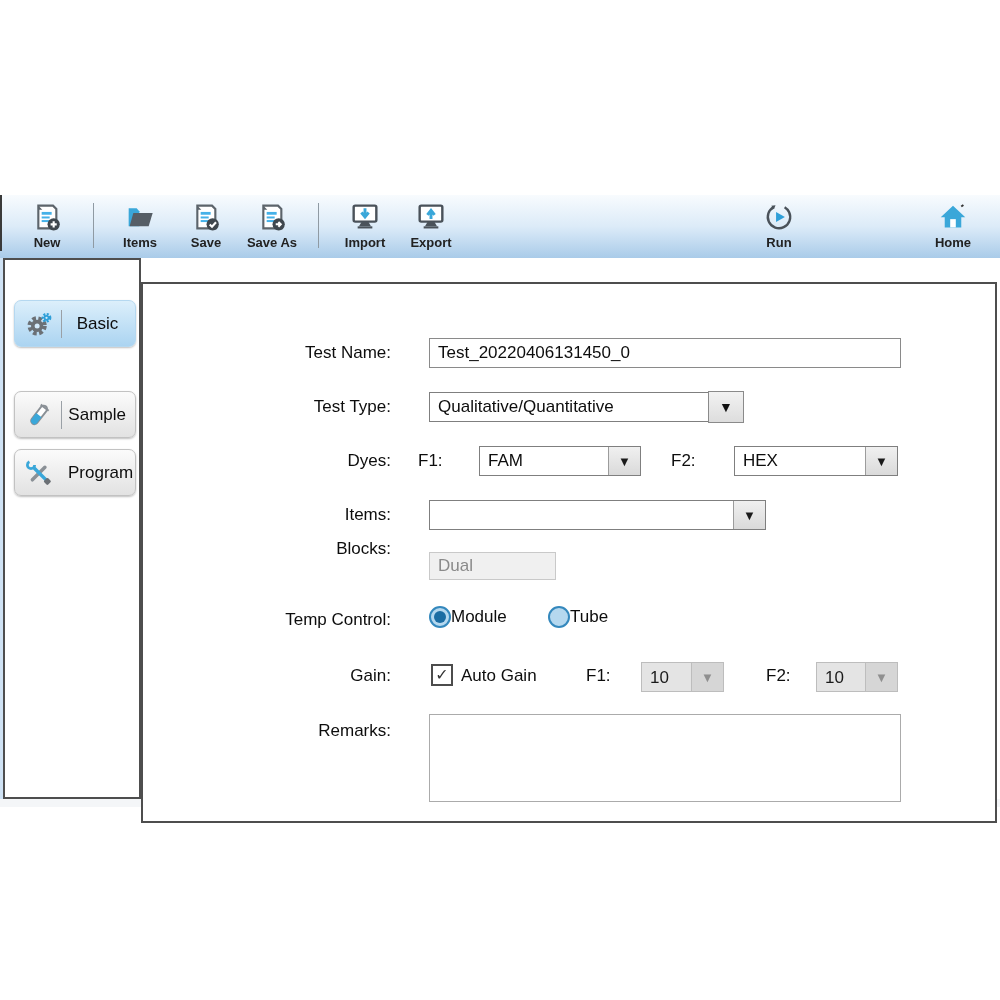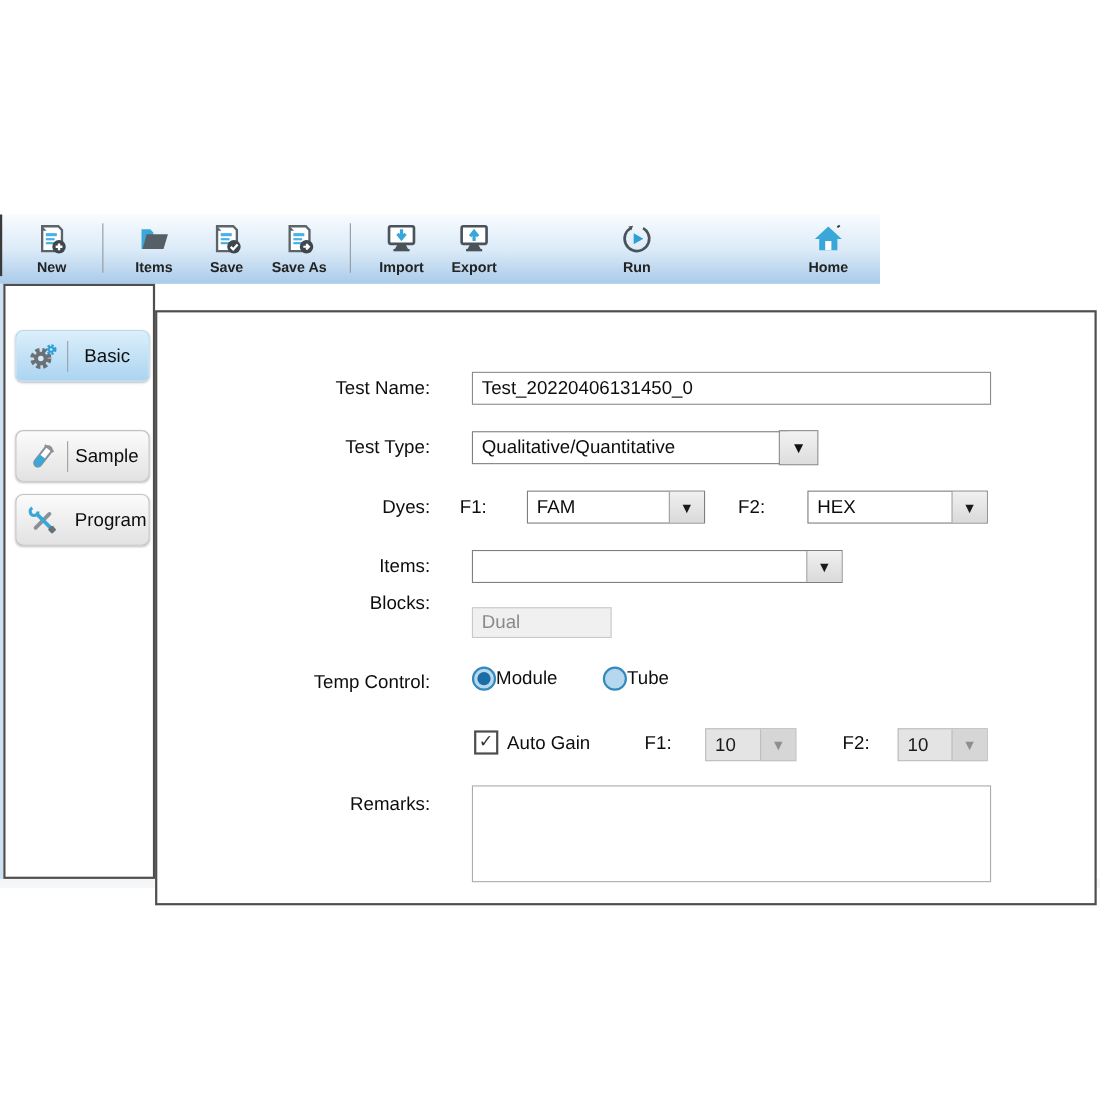--- a/index.html
+++ b/index.html
@@ -1,21 +1,21 @@
 <!DOCTYPE html>
 <html><head>
 <meta charset="utf-8">
 <style>
   * { box-sizing: border-box; margin: 0; padding: 0; }
   html,body { width:1000px; height:1000px; background:#fff; font-family:"Liberation Sans",sans-serif; }
   .page { position:relative; width:1000px; height:1000px; background:#fff; overflow:hidden; }
 
   
   .toolbar {
-    position:absolute; top:195px; left:0; width:800px; height:63px;
+    position:absolute; top:195px; left:0; width:1000px; height:63px;
     background:linear-gradient(#f8fbfe, #dcebf8 50%, #a9cbe9);
     display:flex; align-items:flex-start;
   }
   .toolbar::before { content:""; position:absolute; left:0; top:0; width:2px; height:56px; background:#3a3a3a; }
   .tb-btn { width:66px; margin-top:5px; display:flex; flex-direction:column; align-items:center; gap:1px; cursor:default; }
   .tb-btn:first-of-type { margin-left:14px; }
   .tb-icon { width:34px; height:34px; display:flex; align-items:center; justify-content:center; }
   .tb-label { font-size:13px; font-weight:bold; color:#222; white-space:nowrap; }
   .tb-sep { width:1px; height:45px; background:#8f9aa3; margin:8px 13px 0; }
   .tb-run { margin-left:auto; }
@@ -286,20 +286,21 @@
     <div class="row-label" style="top:326px;">Temp Control:</div>
     <div class="radio-wrap" style="top:322px; left:286px;">
       <span class="radio selected"></span>
       <span class="radio-lbl">Module</span>
     </div>
     <div class="radio-wrap" style="top:322px; left:405px;">
       <span class="radio"></span>
       <span class="radio-lbl">Tube</span>
     </div>
 
+    <div class="row-label" style="top:382px;">Gain:</div>
     <div class="checkbox checked" style="top:380px; left:288px;"></div>
     <div class="inline-lbl" style="top:382px; left:318px;">Auto Gain</div>
     <div class="inline-lbl" style="top:382px; left:443px;">F1:</div>
     <div class="combo disabled" style="top:378px; left:498px; width:83px;">
       <div class="val">10</div>
       <div class="arrow-sec">
           <span>▼</span>
         </div>
     </div>
     <div class="inline-lbl" style="top:382px; left:623px;">F2:</div>

